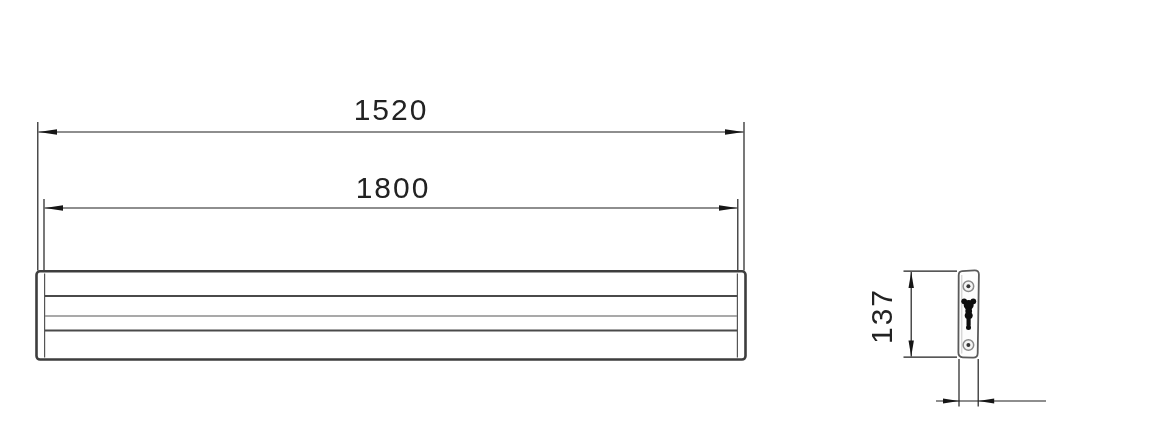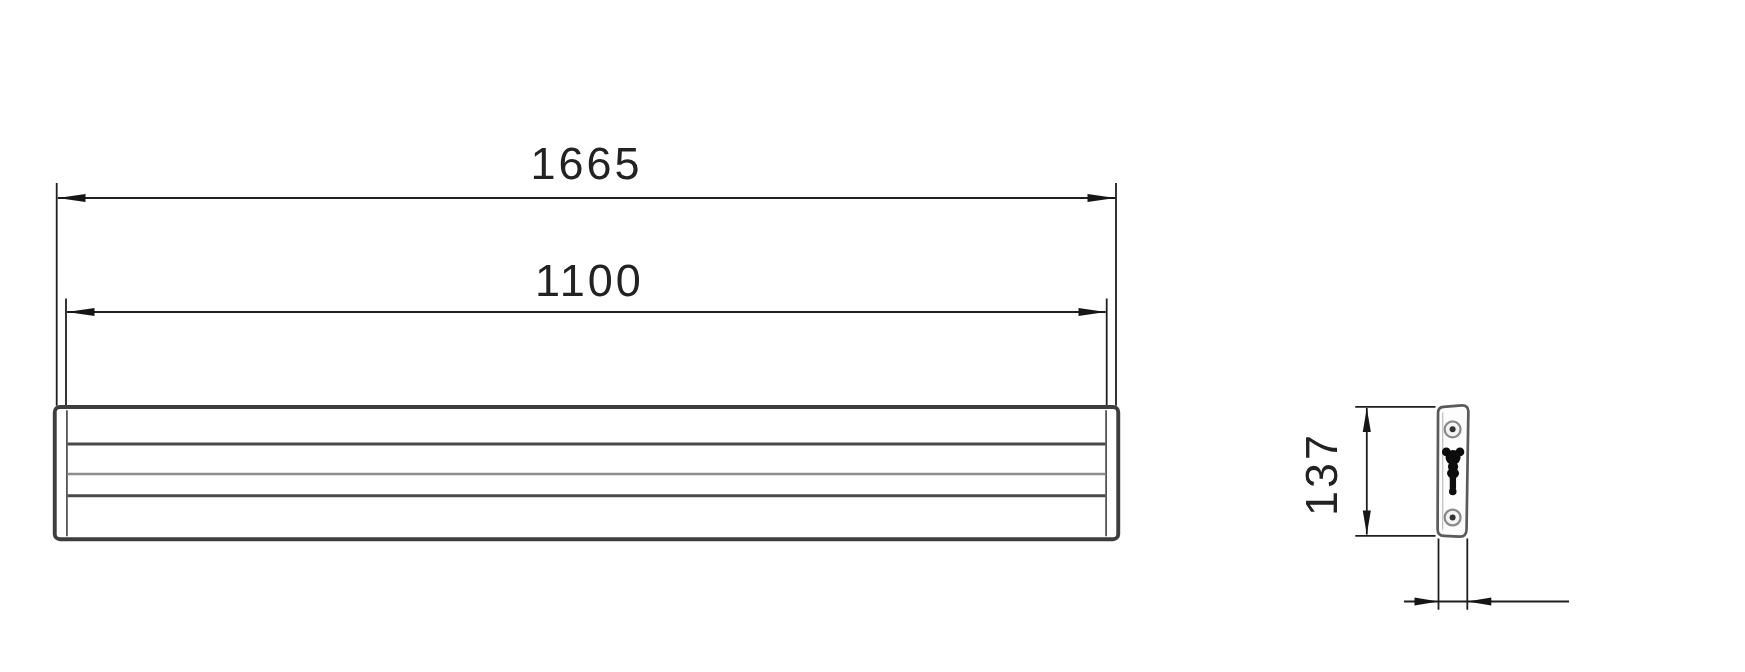--- a/index.html
+++ b/index.html
@@ -109,20 +109,20 @@
 
     <g stroke="#1f1f1f" stroke-width="1.2" fill="none">
       <line x1="959" y1="359" x2="959" y2="406.5"></line>
       <line x1="978.2" y1="359" x2="978.2" y2="406.5"></line>
       <line x1="936" y1="401" x2="1046" y2="401"></line>
       <polygon points="959,401 943,398.4 943,403.6" fill="#161616" stroke="none"></polygon>
       <polygon points="978.2,401 994.2,398.4 994.2,403.6" fill="#161616" stroke="none"></polygon>
     </g>
   </svg>
 
-  <div class="dim-label" style="left:331px; top:94px; width:120px;">1665</div>
+  <div class="dim-label" style="left:331px; top:94px; width:120px;">1520</div>
 
-  <div class="dim-label" style="left:333px; top:172px; width:120px;">1100</div>
+  <div class="dim-label" style="left:333px; top:172px; width:120px;">1800</div>
 
   <div class="dim-label rotated" style="left:822px; top:300px; width:120px;">137</div>
 
 
 </div>
 
 </body></html>

